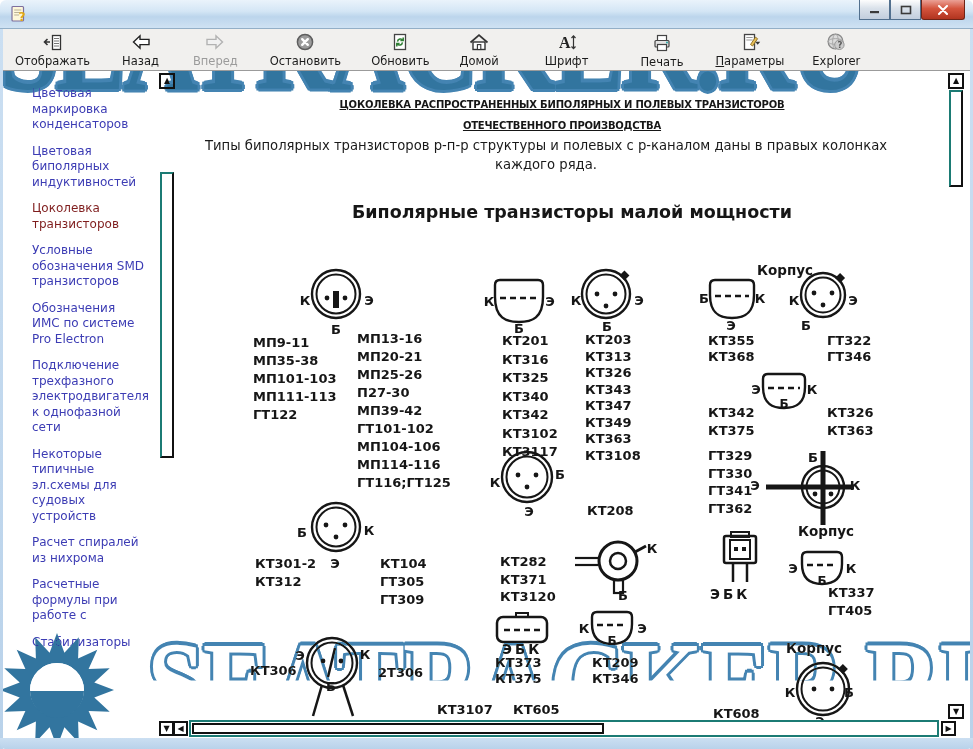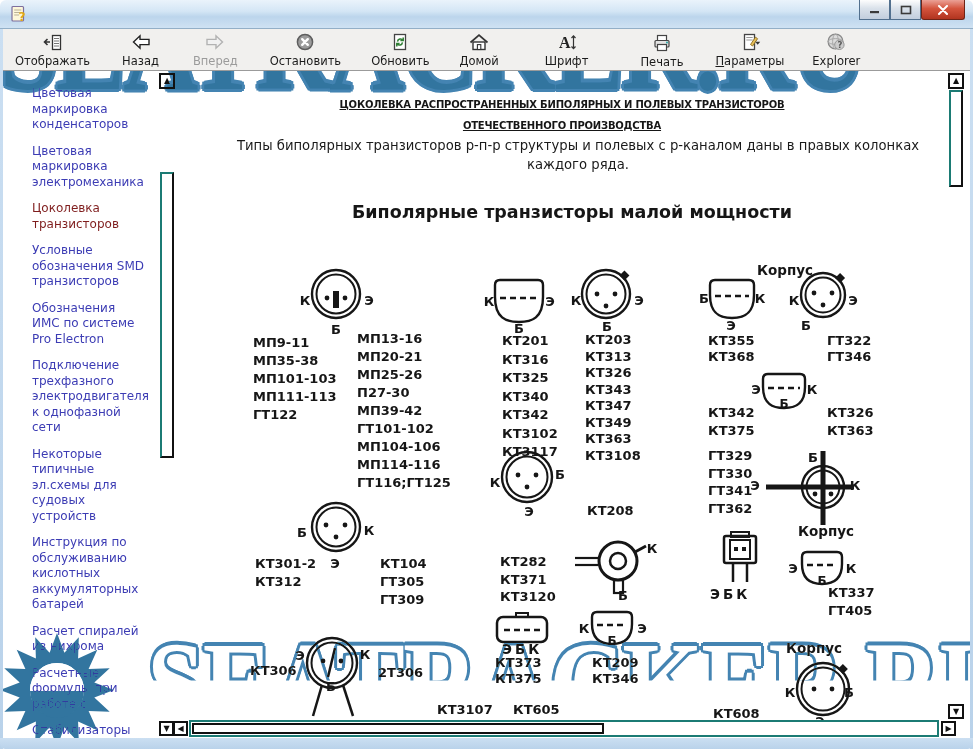--- a/index.html
+++ b/index.html
@@ -37,21 +37,21 @@
   .thumb{background:#fff;border-left:2px solid #1b7b74;border-top:2px solid #1b7b74;
     border-right:2px solid #111;border-bottom:2px solid #111;z-index:3;box-sizing:border-box;}
   #htrack{left:189px;top:720px;width:750px;height:17px;background:#fff;
     border:2px solid #1b7b74;box-sizing:border-box;z-index:3;}
   #hthumb{left:1px;top:1px;width:412px;height:11px;background:#fff;
     border:2px solid #111;box-sizing:border-box;}
   
   #page-title{left:182px;top:82px;width:760px;text-align:center;font-weight:bold;
     font-size:10px;line-height:21px;color:#161616;text-decoration:underline;
     letter-spacing:-0.2px;z-index:2;margin-top:12px;}
-  #page-intro{left:208px;top:136px;width:740px;text-align:center;font-size:13.2px;
+  #page-intro{left:176px;top:136px;width:740px;text-align:center;font-size:13.2px;
     line-height:19px;color:#1a1a1a;z-index:2;}
   #figure{left:0;top:0;width:973px;height:749px;z-index:2;pointer-events:none;}
   #topline{left:3px;top:70px;width:967px;height:1px;background:#8f8f8f;z-index:4;}
   
   #watermark{left:0;top:0;width:973px;height:749px;z-index:6;pointer-events:none;
     mix-blend-mode:darken;}
   .wm-text{position:absolute;left:147px;top:636px;font-family:"Liberation Serif",serif;
     font-weight:bold;font-size:104px;line-height:84px;letter-spacing:-2px;
     white-space:nowrap;transform:scaleY(1.15);transform-origin:top left;}
   .wm-white{color:#fff;}
@@ -179,27 +179,26 @@
     </div>
   </div>
 
 <div class="abs wborder" style="left:0;top:28px;width:3px;height:721px;"></div>
 <div class="abs wborder" style="left:970px;top:28px;width:3px;height:721px;"></div>
 <div class="abs wborder" style="left:0;top:738px;width:973px;height:11px;border-radius:0 0 5px 5px;"></div>
 <div class="abs" id="topline"></div>
 
 <div class="abs" id="sidebar">
     <div class="sb-item">Цветовая маркировка конденсаторов</div>
-    <div class="sb-item">Цветовая маркировка электромеханика</div>
+    <div class="sb-item">Цветовая биполярных индуктивностей</div>
     <div class="sb-item active">Цоколевка транзисторов</div>
     <div class="sb-item">Условные обозначения SMD транзисторов</div>
     <div class="sb-item">Обозначения ИМС по системе Pro Electron</div>
     <div class="sb-item">Подключение трехфазного электродвигателя к однофазной сети</div>
     <div class="sb-item">Некоторые типичные эл.схемы для судовых устройств</div>
-    <div class="sb-item">Инструкция по обслуживанию кислотных аккумуляторных батарей</div>
     <div class="sb-item">Расчет спиралей из нихрома</div>
     <div class="sb-item">Расчетные формулы при работе с</div>
     <div class="sb-item">Стабилизаторы</div>
   </div>
 
 <div class="abs sbtn" style="left:159px;top:73px;width:16px;height:16px;">▲</div>
 <div class="abs thumb" style="left:160px;top:172px;width:14px;height:286px;"></div>
 <div class="abs sbtn" style="left:159px;top:721px;width:15px;height:15px;">▼</div>
 
 <div class="abs" id="page-title">

